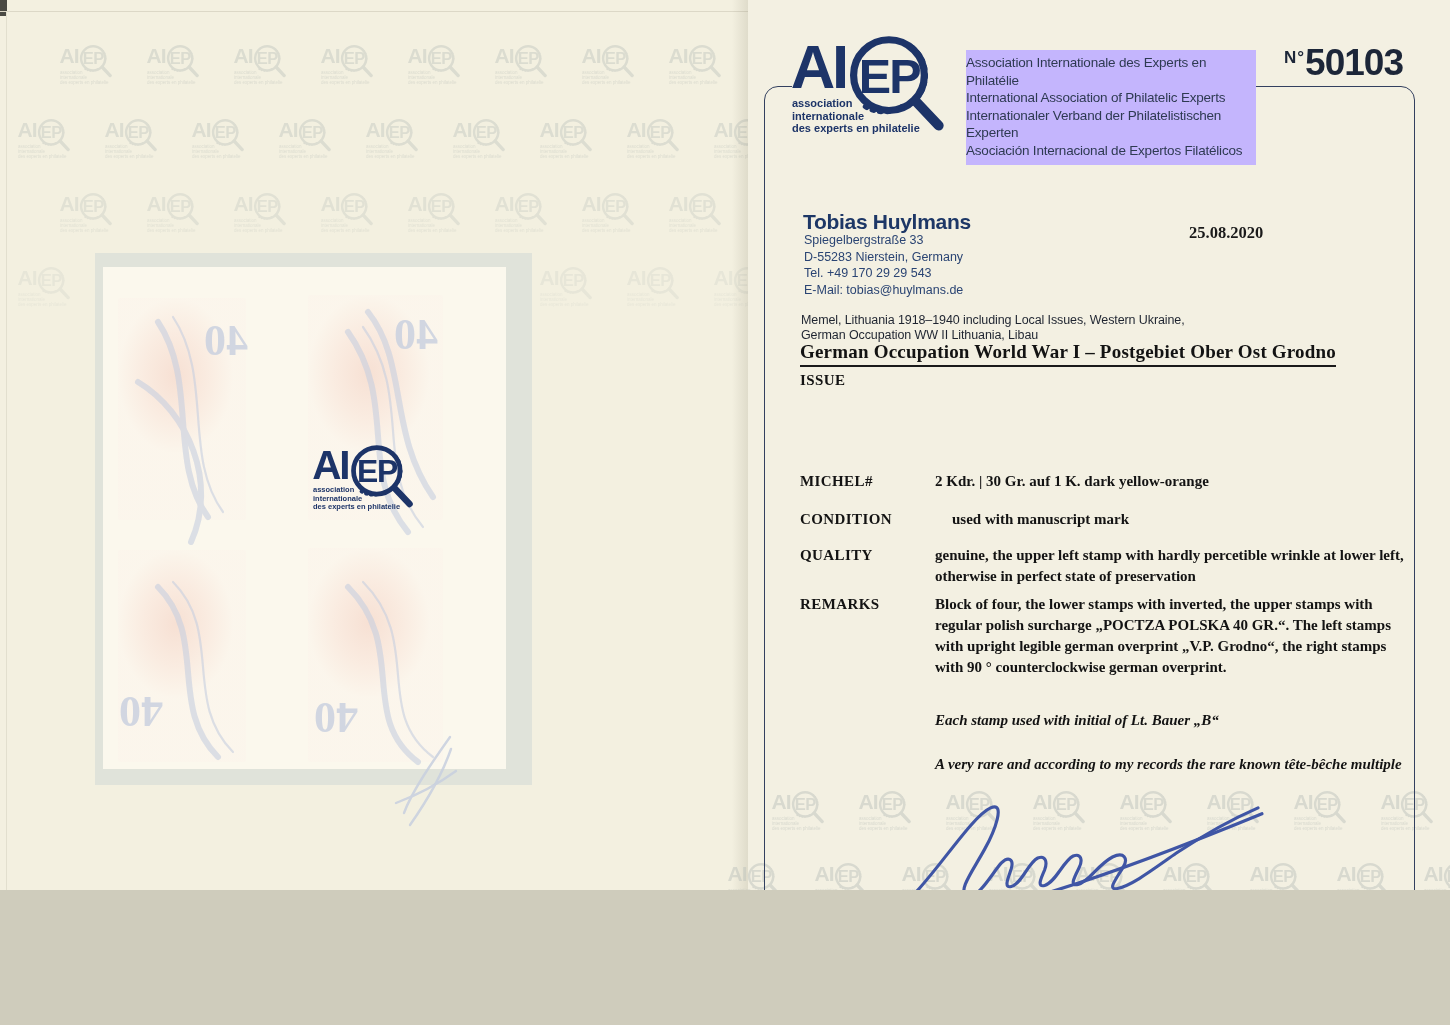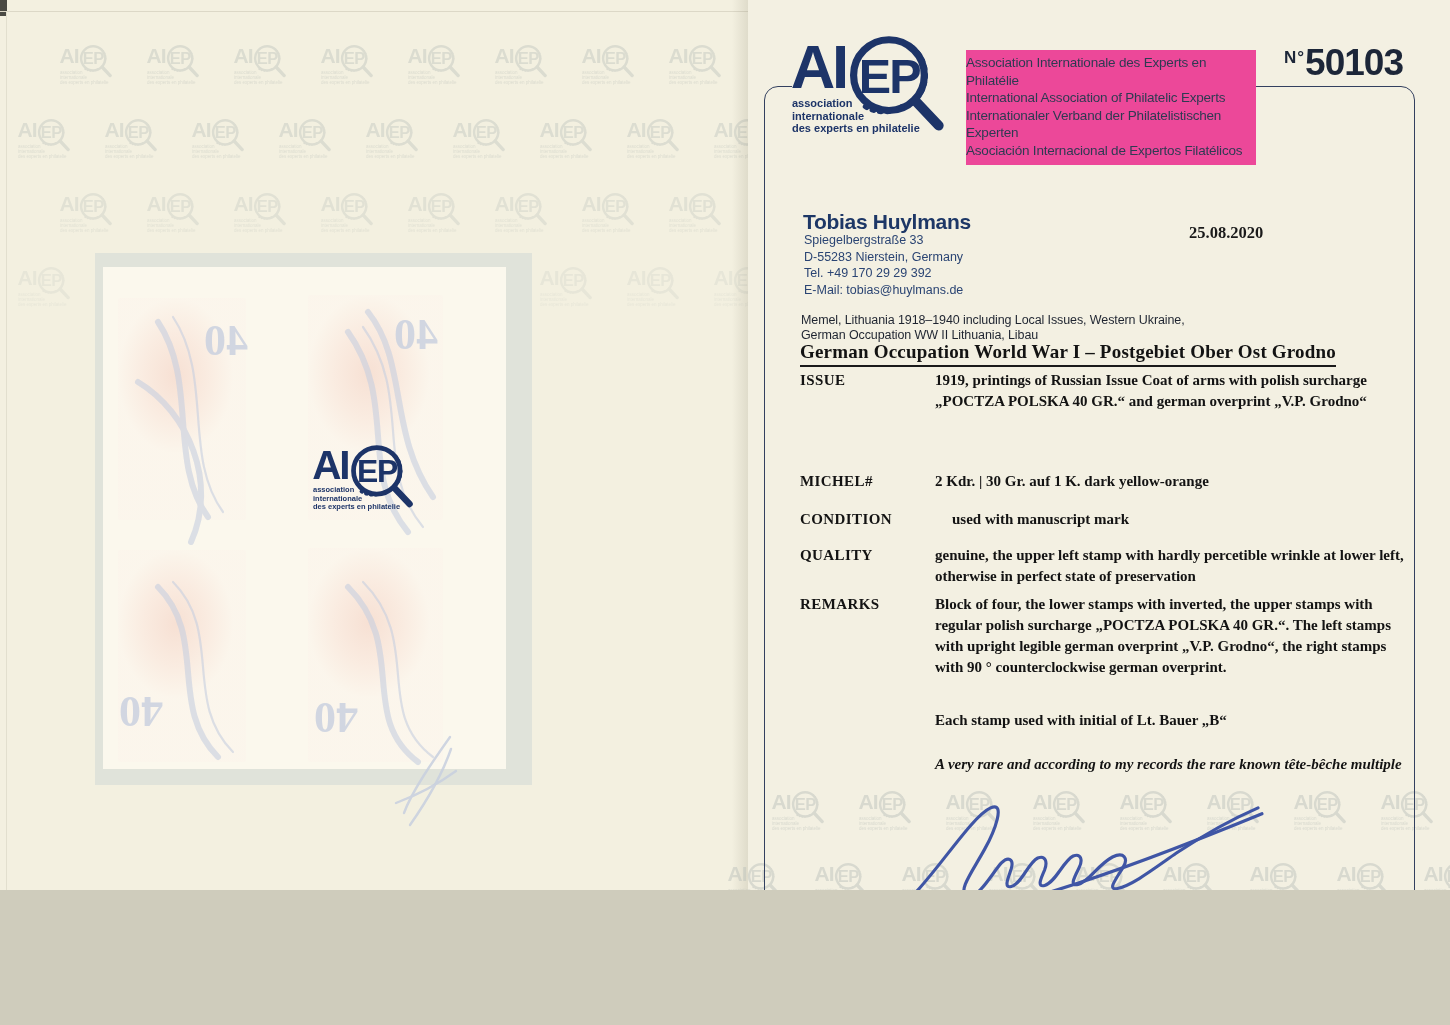--- a/index.html
+++ b/index.html
@@ -34,39 +34,39 @@
     background:linear-gradient(90deg, rgba(0,0,0,0) 0%, rgba(110,104,82,.16) 45%,
       rgba(90,86,70,.25) 52%, rgba(255,255,252,.45) 62%, rgba(0,0,0,0) 100%);}
   
   #page-right{position:absolute;left:748px;top:0;width:702px;height:1025px;background:#f3f0e2;}
   #cert-border{position:absolute;left:16px;top:86px;width:649px;height:922px;
     border:1.6px solid #33405f;border-radius:14px;z-index:3;}
   #page-right .wm-layer{z-index:1;}
   .block{position:absolute;z-index:4;}
   #header-logo{left:44px;top:33px;width:176px;height:112px;background:#f3f0e2;}
   #header-logo .logo-sub{font-size:11px;line-height:12.5px;margin-top:-40px;}
-  #languages{left:218px;top:50px;width:290px;background:#ec4899;padding:4px 0 6px 0;
+  #languages{left:218px;top:50px;width:290px;background:#c4b5fd;padding:4px 0 6px 0;
     color:#2e3a52;font-size:13.5px;line-height:17.5px;letter-spacing:-0.2px;}
   #cert-number{left:536px;top:42px;color:#1c2638;white-space:nowrap;}
   #cert-number .np{font-size:17px;vertical-align:12px;letter-spacing:1px;font-weight:600;}
   #cert-number .nn{font-size:37px;letter-spacing:-1px;font-weight:600;}
   #expert-name{left:55px;top:210px;font-size:21px;font-weight:bold;color:#1d3766;letter-spacing:-0.3px;}
   #expert-address{left:56px;top:232px;font-size:12.5px;line-height:16.5px;color:#2a4473;}
   #cert-date{left:441px;top:223px;font-family:"Liberation Serif",serif;font-weight:bold;font-size:16.5px;color:#1a1a1a;}
   #specialties{left:53px;top:313px;font-size:12.5px;line-height:15px;color:#1e2430;letter-spacing:-0.1px;}
   #cert-title{left:52px;top:341px;width:600px;}
   #cert-title span{display:inline-block;font-family:"Liberation Serif",serif;font-weight:bold;
     font-size:19px;color:#131313;border-bottom:2.5px solid #1a1a1a;padding-bottom:2px;letter-spacing:0.2px;}
   .field{position:absolute;z-index:4;left:52px;width:604px;display:grid;grid-template-columns:135px 1fr;}
   .field .lab,.field .val,.note{font-family:"Liberation Serif",serif;font-weight:bold;
     font-size:15px;line-height:21px;color:#131313;}
   .field .lab{letter-spacing:0.4px;}
   #f-issue{top:370px;} #f-michel{top:471px;} #f-condition{top:509px;gap:17px;}
   #f-quality{top:545px;} #f-remarks{top:594px;}
-  .note{position:absolute;z-index:4;left:187px;width:470px;}
+  .note{position:absolute;z-index:4;left:187px;width:470px;font-style:italic;}
   #note-usage{top:710px;}
   #note-rarity{top:753px;font-style:italic;line-height:22px;}
   #signature{position:absolute;left:140px;top:798px;z-index:5;}
 </style>
 </head>
 <body>
 
 <div id="scan">
 
   <div id="page-left">
@@ -636,35 +636,34 @@
       <div>Internationaler Verband der Philatelistischen Experten</div>
       <div>Asociación Internacional de Expertos Filatélicos</div>
     </div>
 
     <div class="block" id="cert-number"><span class="np">N°</span><span class="nn">50103</span></div>
 
     <div class="block" id="expert-name">Tobias Huylmans</div>
     <div class="block" id="expert-address">
       <div>Spiegelbergstraße 33</div>
       <div>D-55283 Nierstein, Germany</div>
-      <div>Tel. +49 170 29 29 392</div>
+      <div>Tel. +49 170 29 29 543</div>
       <div>E-Mail: tobias@huylmans.de</div>
     </div>
     <div class="block" id="cert-date">25.08.2020</div>
 
     <div class="block" id="specialties">
       <div>Memel, Lithuania 1918–1940 including Local Issues, Western Ukraine,</div>
       <div>German Occupation WW II Lithuania, Libau</div>
     </div>
 
     <div class="block" id="cert-title"><span>German Occupation World War I – Postgebiet Ober Ost Grodno</span></div>
 
     <div class="field" id="f-issue">
       <div class="lab">ISSUE</div>
-      <div class="val">1919, printings of Russian Issue Coat of arms with polish surcharge „POCTZA POLSKA 40 GR.“ and german overprint „V.P. Grodno“</div>
     </div>
     <div class="field" id="f-michel">
       <div class="lab">MICHEL#</div>
       <div class="val">2 Kdr. | 30 Gr. auf 1 K. dark yellow-orange</div>
     </div>
     <div class="field" id="f-condition">
       <div class="lab">CONDITION</div>
       <div class="val">used with manuscript mark</div>
     </div>
     <div class="field" id="f-quality">

